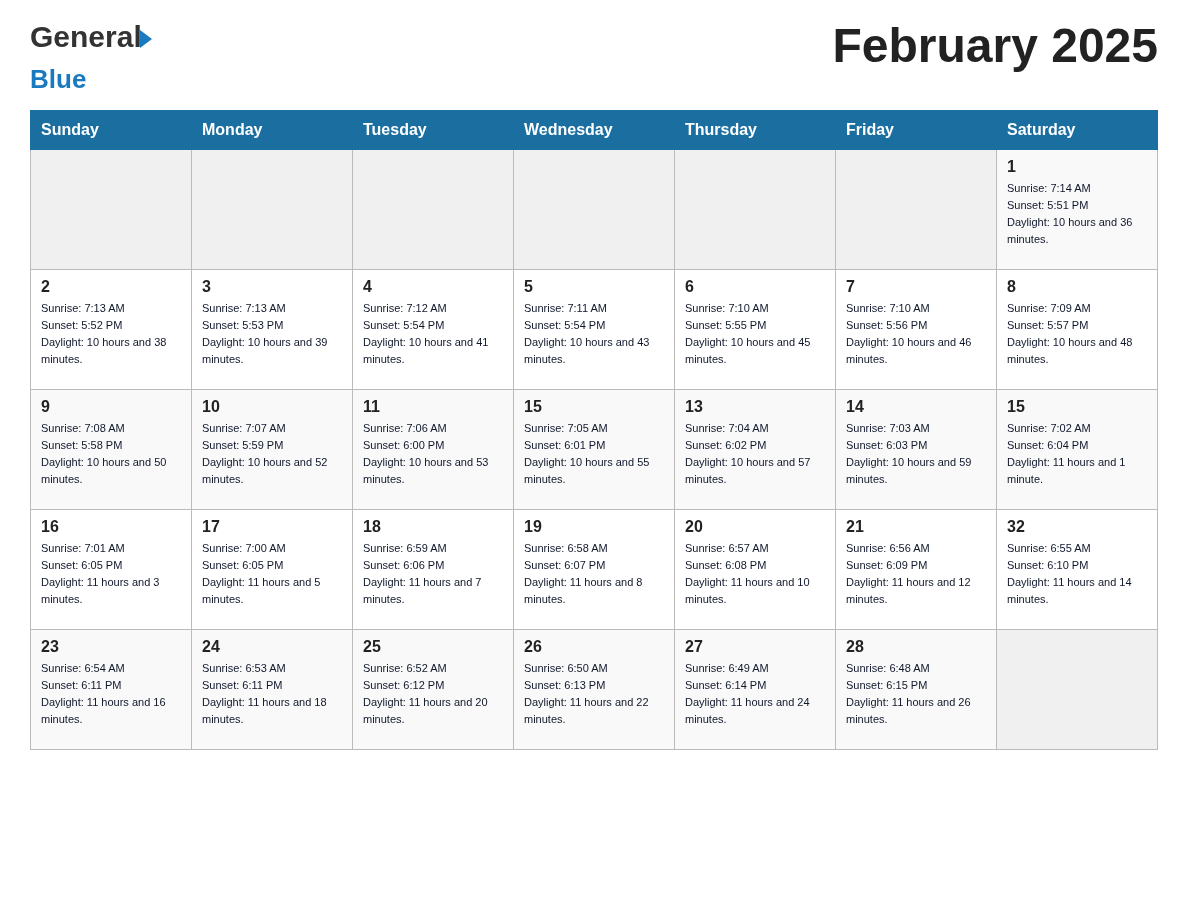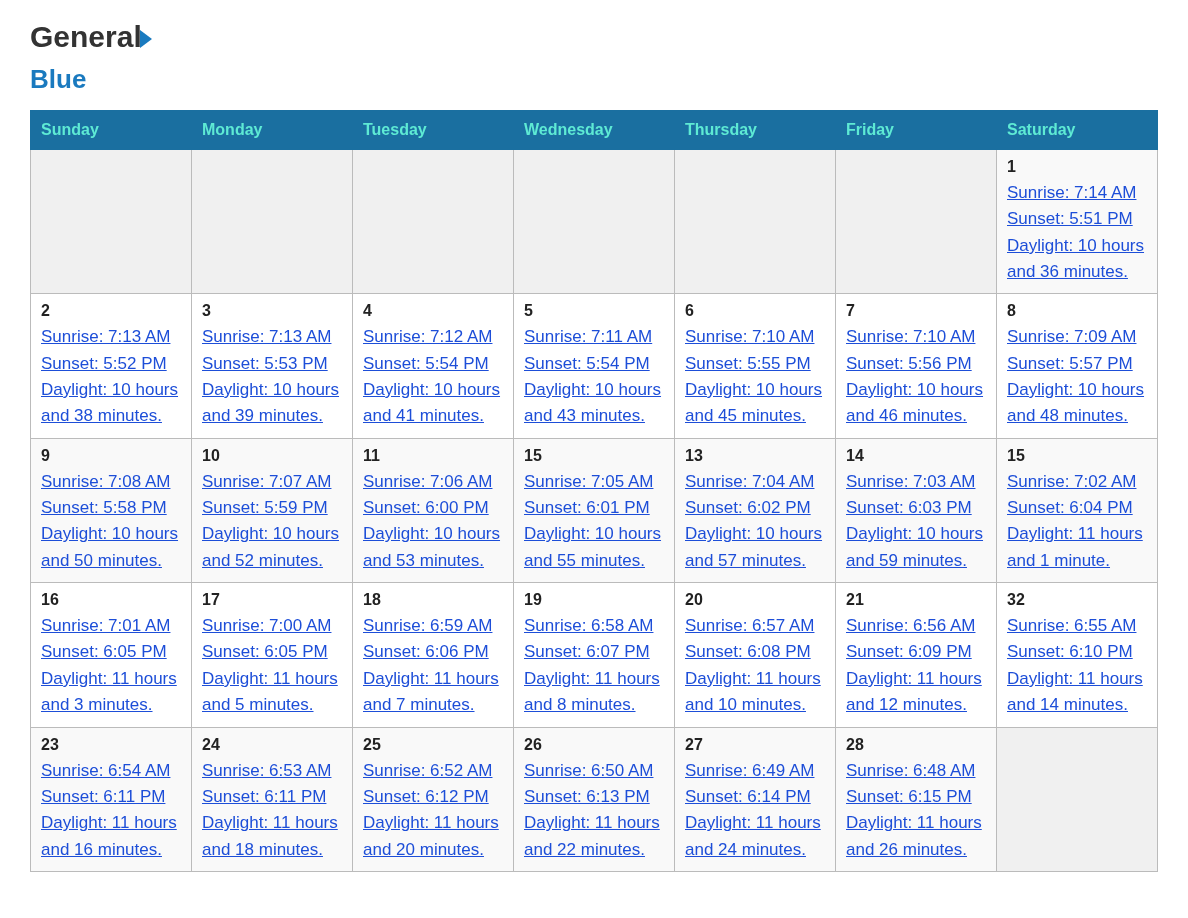--- a/index.html
+++ b/index.html
@@ -36,21 +36,21 @@
       color: #444;
       margin-top: 4px;
     }
     table {
       width: 100%;
       border-collapse: collapse;
       table-layout: fixed;
     }
     thead th {
       background-color: #1a6fa0;
-      color: #5eead4;
+      color: #ffffff;
       font-size: 16px;
       font-weight: bold;
       padding: 10px 10px;
       text-align: left;
       border: 1px solid #1a6fa0;
     }
     tbody td {
       border: 1px solid #bbb;
       vertical-align: top;
       padding: 8px 10px;
@@ -62,24 +62,23 @@
     tbody tr:nth-child(odd) td {
       background: #f9f9f9;
     }
     .day-number {
       font-size: 16px;
       font-weight: bold;
       margin-bottom: 4px;
       color: #222;
     }
     .day-info {
-      font-size: 17px;
-      color: #1d4ed8;
+      font-size: 11px;
+      color: #0f172a;
       line-height: 1.55;
-      text-decoration: underline;
     }
     .empty-cell {
       background: #f0f0f0 !important;
     }
     tbody tr:first-child td.empty-cell {
       background: #f0f0f0 !important;
     }
     .logo-general {
       font-size: 30px;
       font-weight: bold;
@@ -111,20 +110,21 @@
 
 <div class="header">
   <div class="logo">
     <div class="logo-row1">
       <span class="logo-general">General</span>
       <span class="logo-blue-arrow"></span>
     </div>
     <div class="logo-row2">Blue</div>
   </div>
   <div class="title-block">
+    <div class="month-title">February 2025</div>
   </div>
 </div>
 
 <table>
   <thead>
     <tr>
       <th>Sunday</th>
       <th>Monday</th>
       <th>Tuesday</th>
       <th>Wednesday</th>

